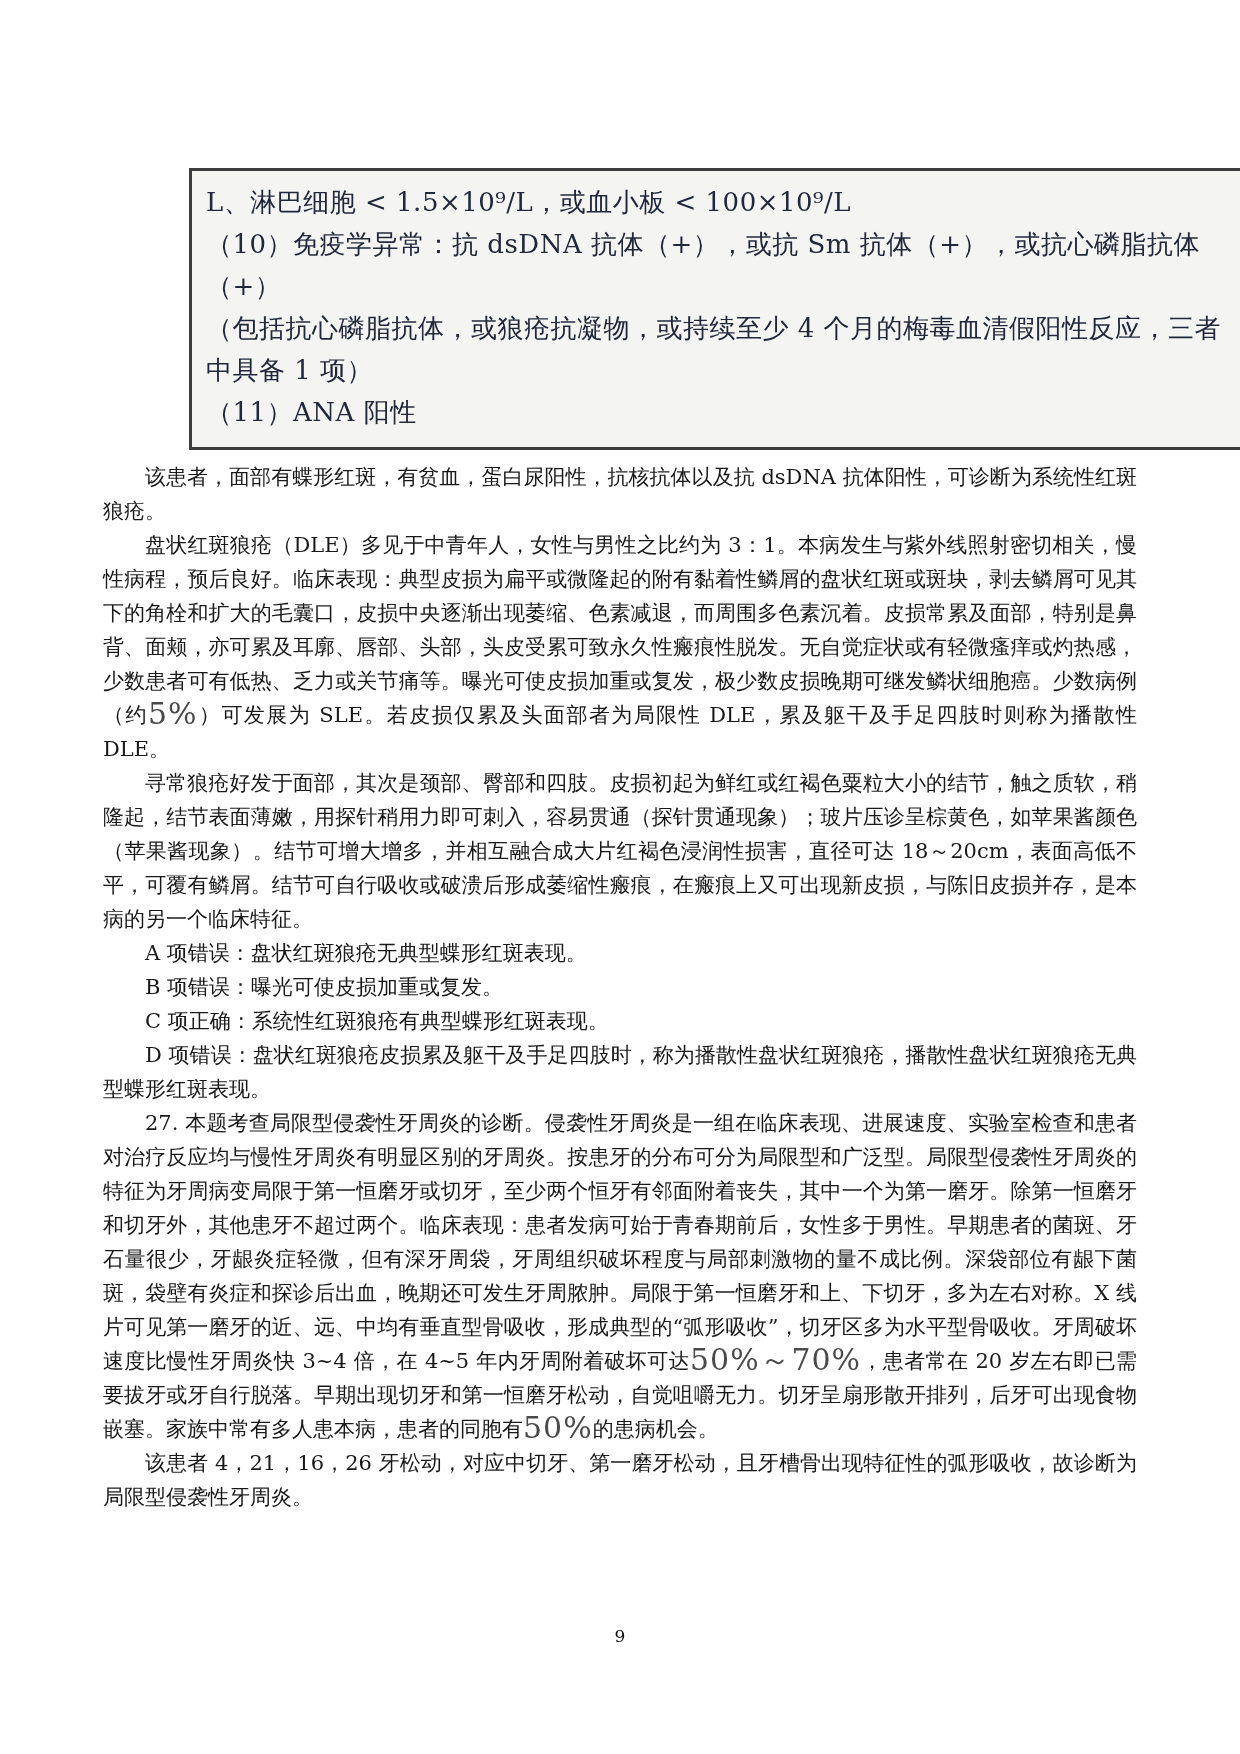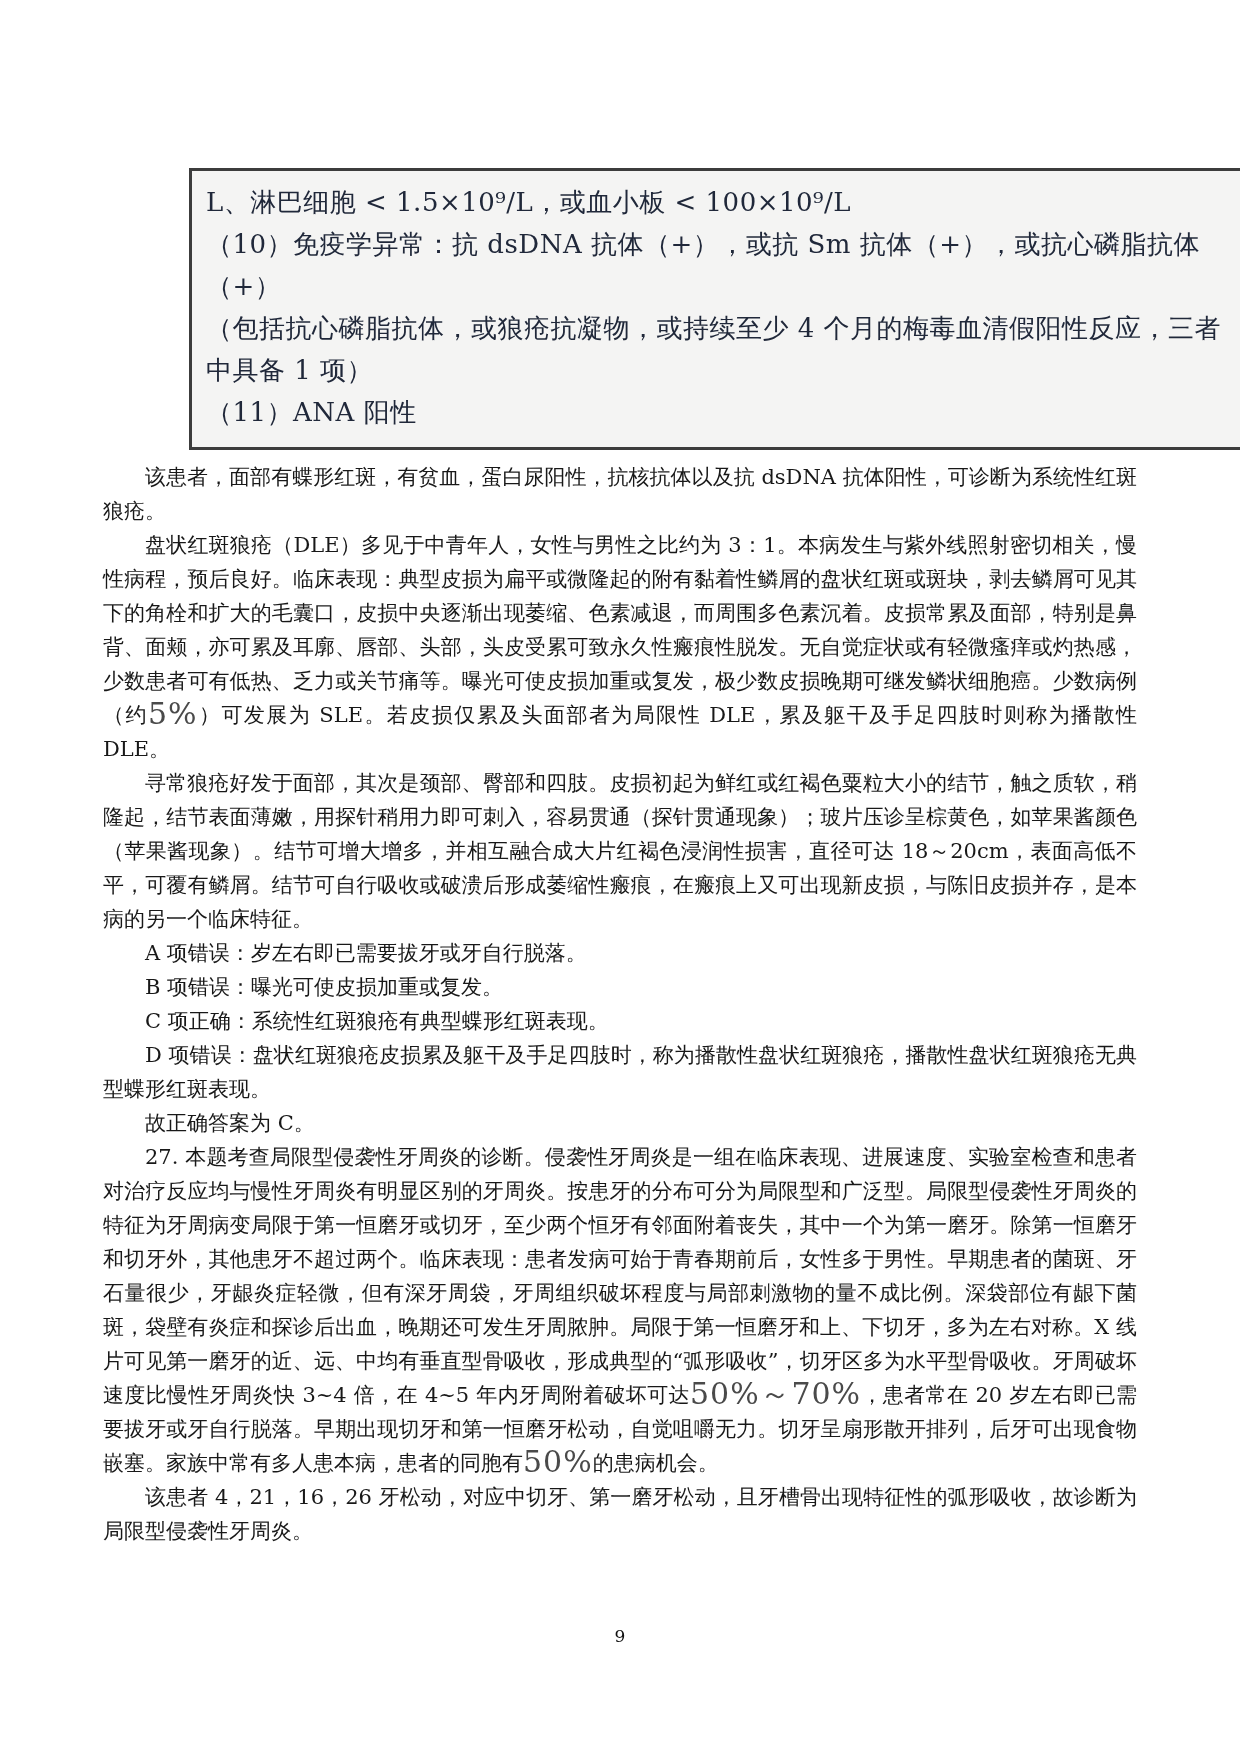--- a/index.html
+++ b/index.html
@@ -79,25 +79,24 @@
         <div class="box-line">（包括抗心磷脂抗体，或狼疮抗凝物，或持续至少 4 个月的梅毒血清假阳性反应，三者</div>
         <div class="box-line">中具备 1 项）</div>
         <div class="box-line">（11）ANA 阳性</div>
       </div>
 
     <div class="body-text">
 
     <p class="para"><span>该患者，面部有蝶形红斑，有贫血，蛋白尿阳性，抗核抗体以及抗 dsDNA 抗体阳性，可诊断为系统性红斑狼疮。</span></p>
         <p class="para"><span>盘状红斑狼疮（DLE）多见于中青年人，女性与男性之比约为 3：1。本病发生与紫外线照射密切相关，慢性病程，预后良好。临床表现：典型皮损为扁平或微隆起的附有黏着性鳞屑的盘状红斑或斑块，剥去鳞屑可见其下的角栓和扩大的毛囊口，皮损中央逐渐出现萎缩、色素减退，而周围多色素沉着。皮损常累及面部，特别是鼻背、面颊，亦可累及耳廓、唇部、头部，头皮受累可致永久性瘢痕性脱发。无自觉症状或有轻微瘙痒或灼热感，少数患者可有低热、乏力或关节痛等。曝光可使皮损加重或复发，极少数皮损晚期可继发鳞状细胞癌。少数病例（约</span><span class="pct">5%</span><span>）可发展为 SLE。若皮损仅累及头面部者为局限性 DLE，累及躯干及手足四肢时则称为播散性 DLE。</span></p>
         <p class="para"><span>寻常狼疮好发于面部，其次是颈部、臀部和四肢。皮损初起为鲜红或红褐色粟粒大小的结节，触之质软，稍隆起，结节表面薄嫩，用探针稍用力即可刺入，容易贯通（探针贯通现象）；玻片压诊呈棕黄色，如苹果酱颜色（苹果酱现象）。结节可增大增多，并相互融合成大片红褐色浸润性损害，直径可达 18～20cm，表面高低不平，可覆有鳞屑。结节可自行吸收或破溃后形成萎缩性瘢痕，在瘢痕上又可出现新皮损，与陈旧皮损并存，是本病的另一个临床特征。</span></p>
-        <p class="para"><span>A 项错误：岁左右即已需要拔牙或牙自行脱落。</span></p>
+        <p class="para"><span>A 项错误：盘状红斑狼疮无典型蝶形红斑表现。</span></p>
         <p class="para"><span>B 项错误：曝光可使皮损加重或复发。</span></p>
         <p class="para"><span>C 项正确：系统性红斑狼疮有典型蝶形红斑表现。</span></p>
         <p class="para"><span>D 项错误：盘状红斑狼疮皮损累及躯干及手足四肢时，称为播散性盘状红斑狼疮，播散性盘状红斑狼疮无典型蝶形红斑表现。</span></p>
-        <p class="para"><span>故正确答案为 C。</span></p>
         <p class="para"><span>27. 本题考查局限型侵袭性牙周炎的诊断。侵袭性牙周炎是一组在临床表现、进展速度、实验室检查和患者对治疗反应均与慢性牙周炎有明显区别的牙周炎。按患牙的分布可分为局限型和广泛型。局限型侵袭性牙周炎的特征为牙周病变局限于第一恒磨牙或切牙，至少两个恒牙有邻面附着丧失，其中一个为第一磨牙。除第一恒磨牙和切牙外，其他患牙不超过两个。临床表现：患者发病可始于青春期前后，女性多于男性。早期患者的菌斑、牙石量很少，牙龈炎症轻微，但有深牙周袋，牙周组织破坏程度与局部刺激物的量不成比例。深袋部位有龈下菌斑，袋壁有炎症和探诊后出血，晚期还可发生牙周脓肿。局限于第一恒磨牙和上、下切牙，多为左右对称。X 线片可见第一磨牙的近、远、中均有垂直型骨吸收，形成典型的“弧形吸收”，切牙区多为水平型骨吸收。牙周破坏速度比慢性牙周炎快 3~4 倍，在 4~5 年内牙周附着破坏可达</span><span class="pct">50%～70%</span><span>，患者常在 20 岁左右即已需要拔牙或牙自行脱落。早期出现切牙和第一恒磨牙松动，自觉咀嚼无力。切牙呈扇形散开排列，后牙可出现食物嵌塞。家族中常有多人患本病，患者的同胞有</span><span class="pct">50%</span><span>的患病机会。</span></p>
         <p class="para"><span>该患者 4，21，16，26 牙松动，对应中切牙、第一磨牙松动，且牙槽骨出现特征性的弧形吸收，故诊断为局限型侵袭性牙周炎。</span></p>
       </div>
 
   </div>
 
   <div class="page-number">9</div>
 </div>
 
 </body></html>

